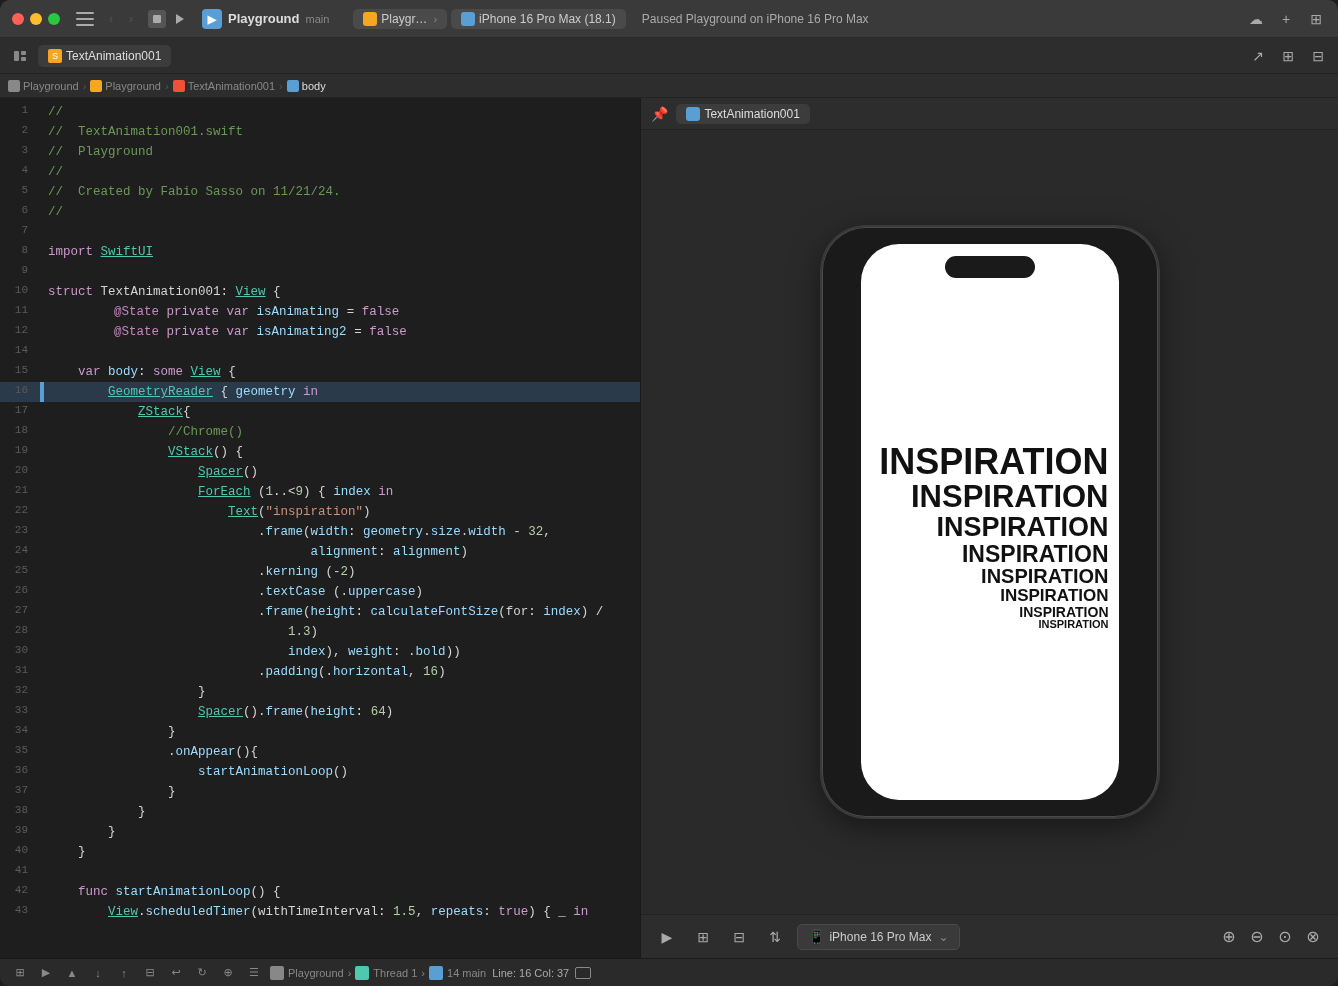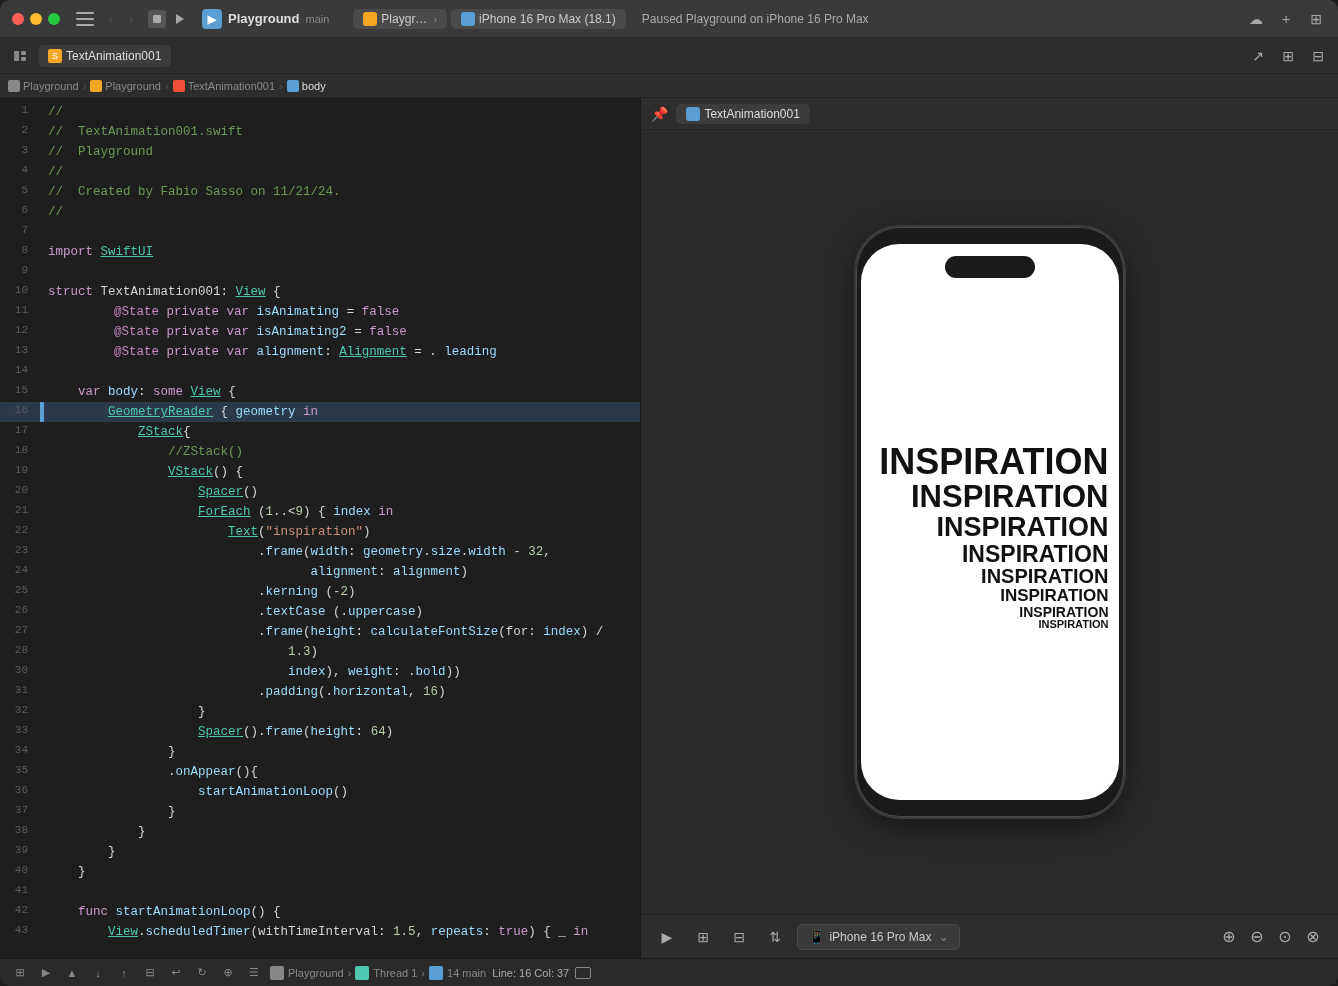--- a/index.html
+++ b/index.html
@@ -367,21 +367,21 @@
       flex: 1;
       display: flex;
       align-items: center;
       justify-content: center;
       background: #2a2a2a;
       position: relative;
     }
 
     
     .iphone-mockup {
-      width: 268px;
+      width: 336px;
       height: 590px;
       background: #1a1a1a;
       border-radius: 44px;
       position: relative;
       box-shadow: 0 0 0 2px #3a3a3a, 0 8px 32px rgba(0,0,0,0.5),
                   inset 0 0 0 1px #4a4a4a;
       display: flex;
       align-items: center;
       justify-content: center;
       overflow: hidden;
@@ -691,25 +691,20 @@
           <span class="line-num">11</span>
           <div class="line-indicator"></div>
           <span class="code-content">    <span class="kw-attr">@State</span> <span class="kw-keyword">private</span> <span class="kw-keyword">var</span> <span class="kw-var">isAnimating</span> = <span class="kw-keyword">false</span></span>
         </div>
         <div class="code-line">
           <span class="line-num">12</span>
           <div class="line-indicator"></div>
           <span class="code-content">    <span class="kw-attr">@State</span> <span class="kw-keyword">private</span> <span class="kw-keyword">var</span> <span class="kw-var">isAnimating2</span> = <span class="kw-keyword">false</span></span>
         </div>
         <div class="code-line">
-          <span class="line-num">13</span>
-          <div class="line-indicator"></div>
-          <span class="code-content">    <span class="kw-attr">@State</span> <span class="kw-keyword">private</span> <span class="kw-keyword">var</span> <span class="kw-var">alignment</span>: <span class="kw-type">Alignment</span> = . <span class="kw-leading">leading</span></span>
-        </div>
-        <div class="code-line">
           <span class="line-num">14</span>
           <div class="line-indicator"></div>
           <span class="code-content"></span>
         </div>
         <div class="code-line">
           <span class="line-num">15</span>
           <div class="line-indicator"></div>
           <span class="code-content">    <span class="kw-keyword">var</span> <span class="kw-leading">body</span>: <span class="kw-keyword">some</span> <span class="kw-type">View</span> {</span>
         </div>
         <div class="code-line highlighted">
@@ -718,21 +713,21 @@
           <span class="code-content">        <span class="kw-type">GeometryReader</span> { <span class="kw-var">geometry</span> <span class="kw-keyword">in</span></span>
         </div>
         <div class="code-line">
           <span class="line-num">17</span>
           <div class="line-indicator"></div>
           <span class="code-content">            <span class="kw-type">ZStack</span>{</span>
         </div>
         <div class="code-line">
           <span class="line-num">18</span>
           <div class="line-indicator"></div>
-          <span class="code-content"><span class="kw-comment">                //ZStack()</span></span>
+          <span class="code-content"><span class="kw-comment">                //Chrome()</span></span>
         </div>
         <div class="code-line">
           <span class="line-num">19</span>
           <div class="line-indicator"></div>
           <span class="code-content">                <span class="kw-type">VStack</span>() {</span>
         </div>
         <div class="code-line">
           <span class="line-num">20</span>
           <div class="line-indicator"></div>
           <span class="code-content">                    <span class="kw-type">Spacer</span>()</span>

